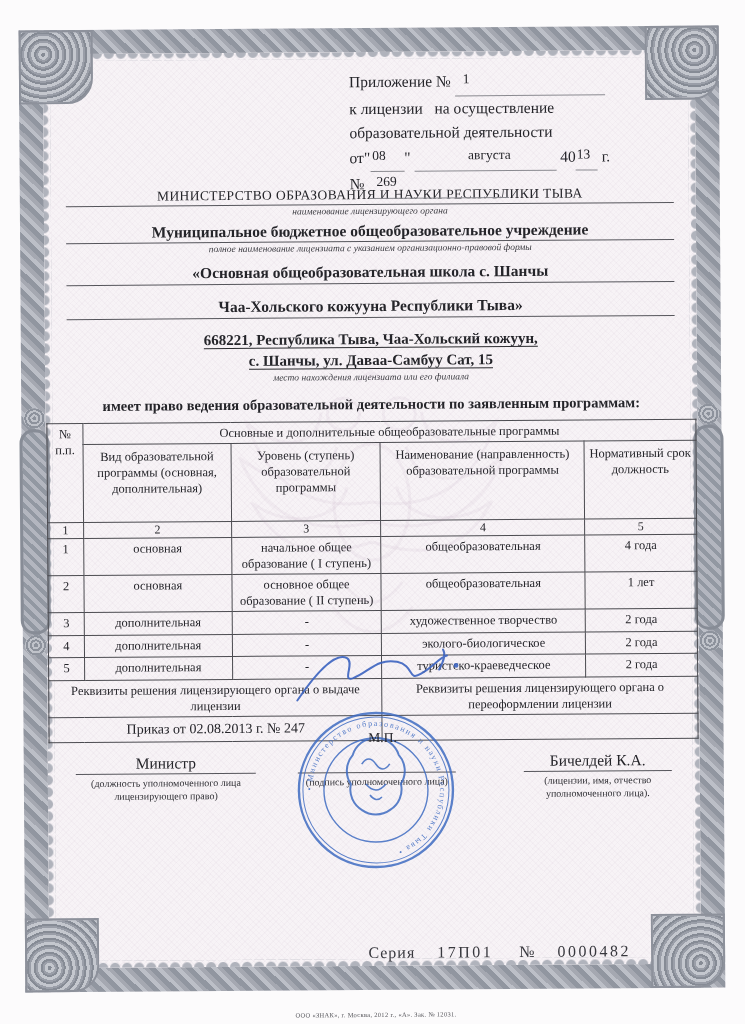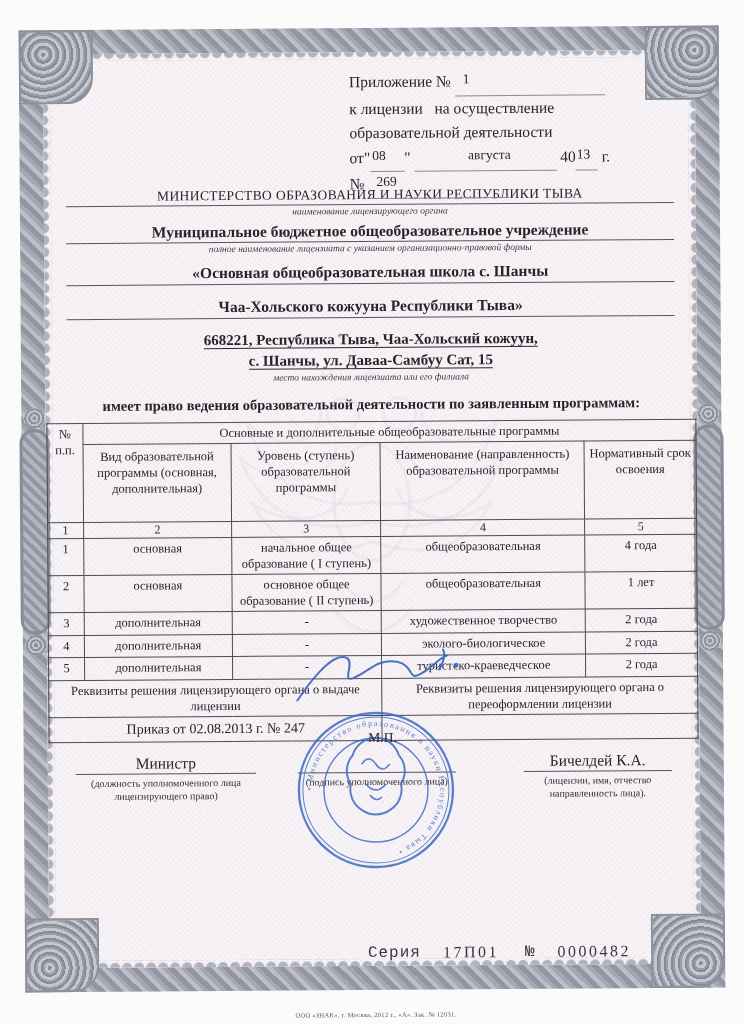--- a/index.html
+++ b/index.html
@@ -84,21 +84,21 @@
   .sig-line { height:20px; border-bottom:1px solid #55555b; }
   .sig-cap { font-size:10px; line-height:13px; color:#2e2e33; margin-top:2px; }
   .mp { position:absolute; left:300px; top:678px; width:70px; text-align:center; font-size:13.5px; z-index:3; }
 
   .stamp { position:absolute; left:238px; top:648px; width:180px; height:180px; z-index:2; opacity:.85; }
   .signature-svg { position:absolute; left:242px; top:596px; z-index:4; }
 
   
   .series-line { position:absolute; left:0; top:892px; width:100%; display:flex; justify-content:flex-end;
                  padding-right:70px; font-size:16px; color:#38383e; letter-spacing:1px; }
-  .series-line .lab { margin-right:22px;font-family:Liberation Mono, monospace; }
+  .series-line .lab { margin-right:22px; }
   .series-line .digits { letter-spacing:2.5px; margin-right:26px; }
   .series-line .digits:last-child { margin-right:0; }
 
   .printer { position:absolute; left:0; bottom:6px; width:100%; text-align:center;
              font-size:6.5px; color:#55555a; letter-spacing:.3px; }
 </style>
 </head>
 <body>
 
 <div class="scan">
@@ -181,21 +181,21 @@
             </colgroup>
         <tbody>
               <tr>
           <td rowspan="2" style="vertical-align:top">№ п.п.</td>
           <td colspan="4" class="group-h">Основные и дополнительные общеобразовательные программы</td>
         </tr>
         <tr class="colh">
           <td>Вид образовательной программы (основная, дополнительная)</td>
           <td>Уровень (ступень) образовательной программы</td>
           <td>Наименование (направленность) образовательной программы</td>
-          <td>Нормативный срок освоения</td>
+          <td>Нормативный срок должность</td>
         </tr>
         <tr class="idx-row">
           <td>1</td>
           <td>2</td>
           <td>3</td>
           <td>4</td>
           <td>5</td>
         </tr>
         <tr class="rows-h30">
           <td>1</td>
@@ -252,21 +252,21 @@
           </div>
         </div>
         <div class="sig-col sig-center">
           <div class="sig-line"></div>
           <div class="sig-cap">(подпись уполномоченного лица)</div>
         </div>
         <div class="sig-col sig-right">
           <div class="sig-name">Бичелдей К.А.</div>
           <div class="sig-cap">
             <span>(лицензии, имя, отчество</span><br>
-            <span>направленность лица).</span>
+            <span>уполномоченного лица).</span>
           </div>
         </div>
       </div>
 
       <div class="mp">М.П.</div>
 
       <svg class="signature-svg" width="190" height="62" viewBox="0 0 190 62">
         <g fill="none" stroke="#3b63c0" stroke-width="2" stroke-linecap="round" opacity="0.9">
           <path d="M8,52 C30,20 48,4 58,10 C66,15 52,34 64,30 C80,24 88,10 108,14 C126,18 118,34 132,26 C146,18 150,10 158,8"></path>
           <path d="M150,22 q8,-14 4,-20"></path>

